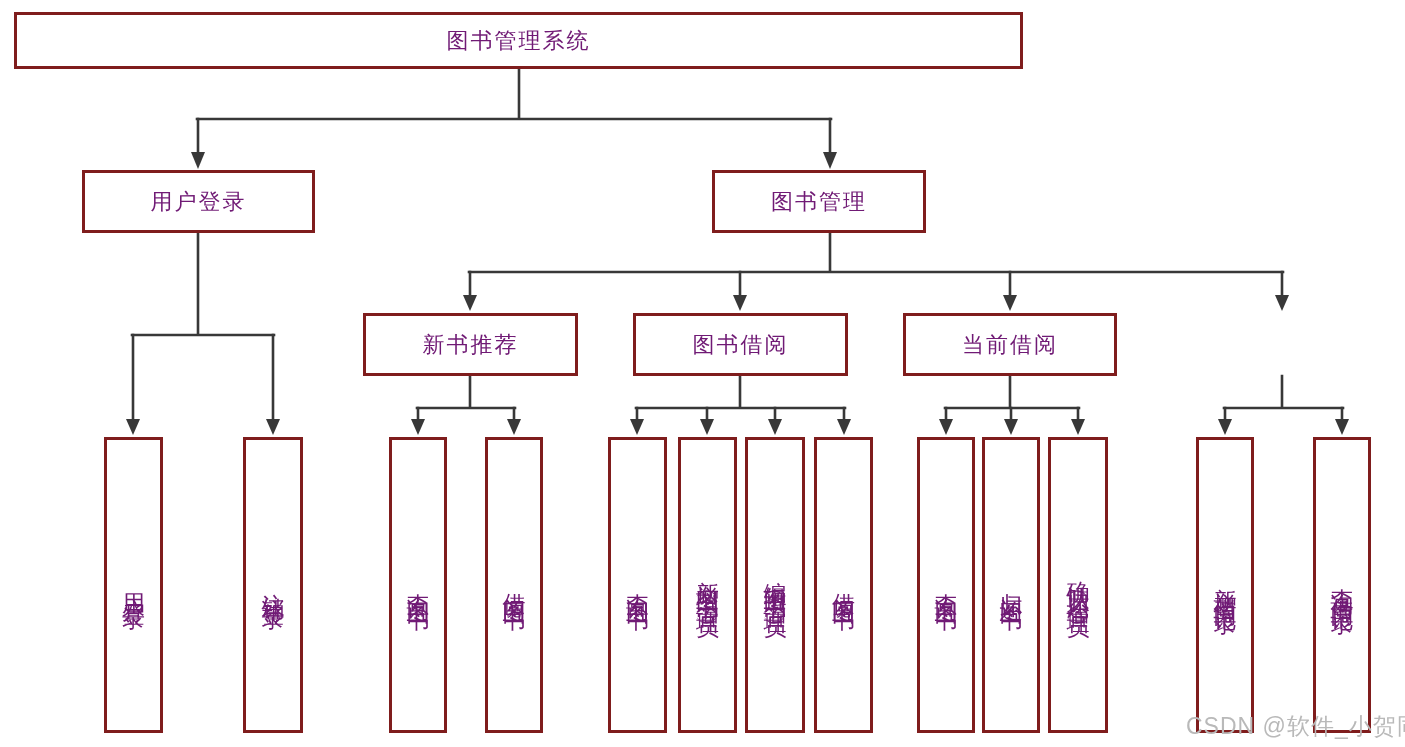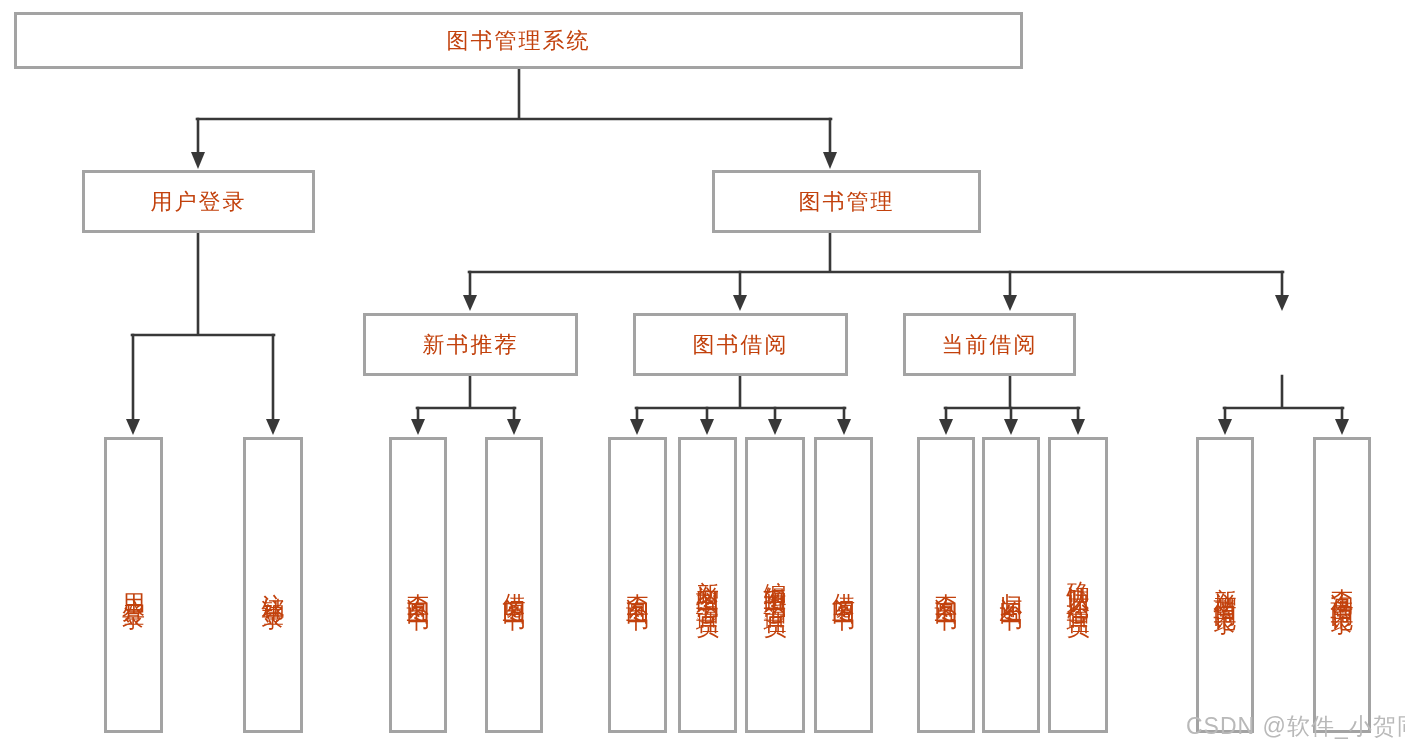--- a/index.html
+++ b/index.html
@@ -8,22 +8,22 @@
     width:1405px;height:747px;
     background:#ffffff;
     font-family:"Liberation Sans","DejaVu Sans",sans-serif;
     overflow:hidden;
   }
   #wires{position:absolute;left:0;top:0;z-index:1;}
   .box{
     position:absolute;
     box-sizing:border-box;
     background:#ffffff;
-    border:3px solid #a3a3a3;
-    color:#c2410c;
+    border:3px solid #7f1d1d;
+    color:#701a75;
     display:flex;align-items:center;justify-content:center;
     z-index:2;
   }
   .h{font-size:22px;letter-spacing:2px;}
   .v{
     writing-mode:vertical-rl;
     font-size:23px;
     letter-spacing:5px;
     line-height:1;
   }
@@ -87,31 +87,31 @@
     </g>
   </svg>
 
   <div class="box h" style="left:14px;top:12px;width:1009px;height:57px;">
     <span>图书管理系统</span>
   </div>
 
   <div class="box h" style="left:82px;top:170px;width:233px;height:63px;">
     <span>用户登录</span>
   </div>
-  <div class="box h" style="left:712px;top:170px;width:269px;height:63px;">
+  <div class="box h" style="left:712px;top:170px;width:214px;height:63px;">
     <span>图书管理</span>
   </div>
 
   <div class="box h" style="left:633px;top:313px;width:215px;height:63px;">
     <span>图书借阅</span>
   </div>
   <div class="box h" style="left:363px;top:313px;width:215px;height:63px;">
     <span>新书推荐</span>
   </div>
-  <div class="box h" style="left:903px;top:313px;width:173px;height:63px;">
+  <div class="box h" style="left:903px;top:313px;width:214px;height:63px;">
     <span>当前借阅</span>
   </div>
 
   <div class="box v" style="left:104px;top:437px;width:59px;height:296px;">
     <span>用户登录</span>
   </div>
   <div class="box v" style="left:243px;top:437px;width:60px;height:296px;">
     <span>注销登录</span>
   </div>
 

